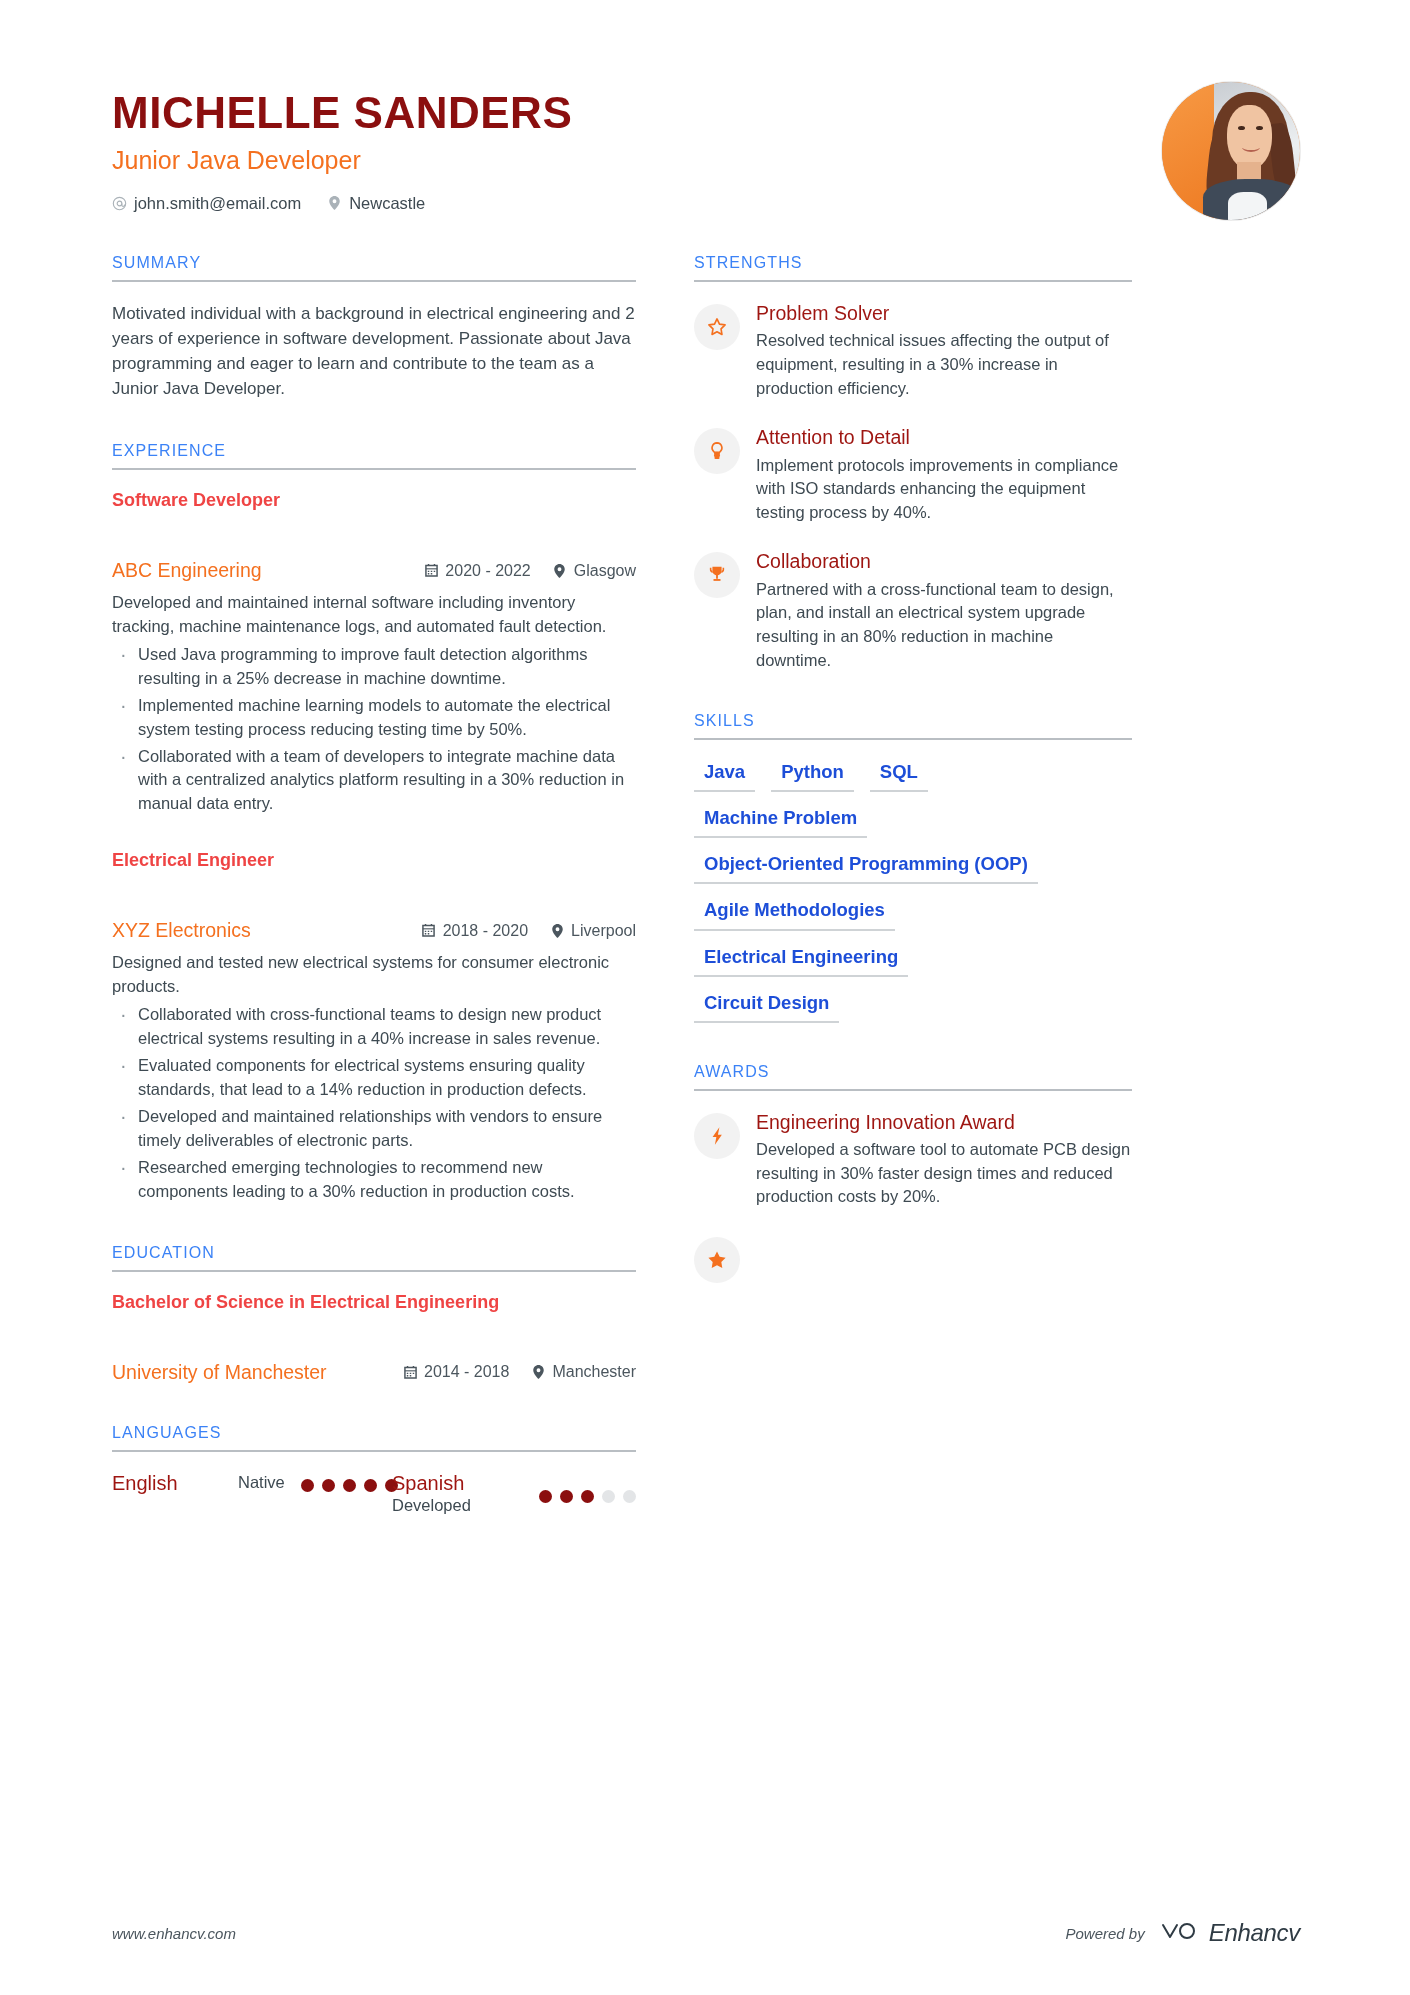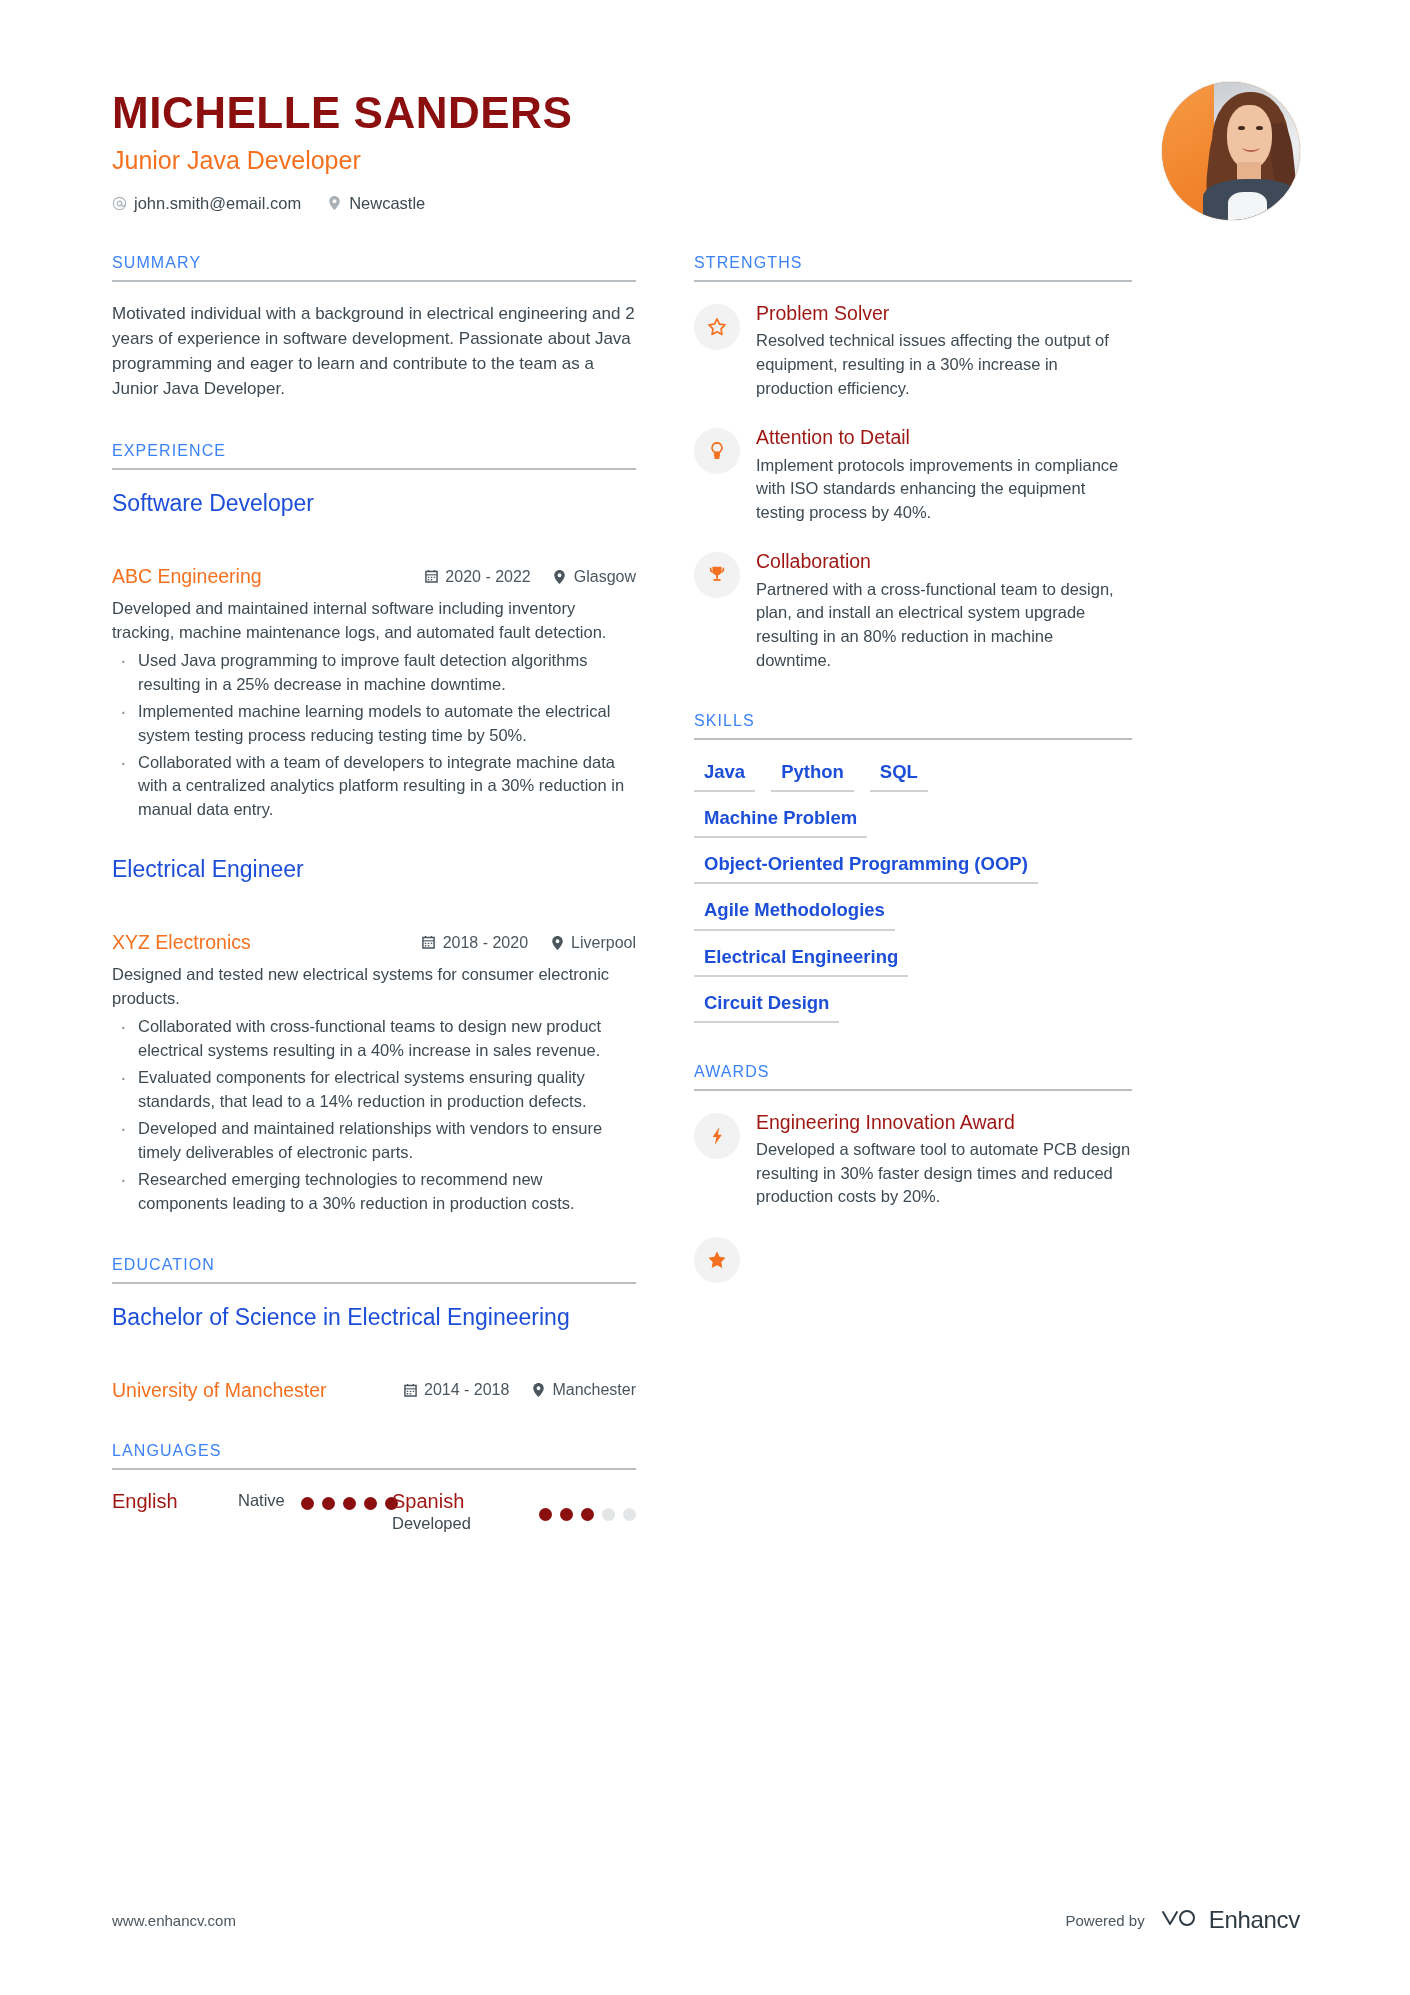--- a/index.html
+++ b/index.html
@@ -52,21 +52,21 @@
   .section + .section { margin-top: 40px; }
   .sec-head {
     font-size: 16px; letter-spacing: 1.1px; color: #3b82f6; text-transform: uppercase;
     padding-bottom: 8px; border-bottom: 2px solid #B9BEC3; margin-bottom: 20px;
   }
 
   .body-text { font-size: 17px; line-height: 1.47; color: #3E4A52; }
 
   
   .entry + .entry { margin-top: 34px; }
-  .entry-title { font-size: 23px; color: #1d4ed8; font-weight: normal; line-height: 1.2; }
+  .entry-title { font-size: 18px; color: #ef4444; font-weight: bold; line-height: 1.2; }
   .entry-sub-row { display: flex; align-items: baseline; justify-content: space-between; margin-top: 6px; }
   .entry-company { font-size: 19.5px; color: #F4701F; }
   .entry-meta { display: flex; align-items: center; gap: 22px; }
   .meta-item { display: flex; align-items: center; gap: 7px; font-size: 16px; color: #4B565E; white-space: nowrap; margin-top: 44px; }
   .meta-item .ico { width: 14px; height: 14px; display:inline-flex; align-items:center; justify-content:center; color: #4B565E; flex:0 0 auto;}
   .entry-desc { font-size: 16.5px; line-height: 1.45; color: #3E4A52; margin-top: 9px; }
   ul.bullets { list-style: none; margin-top: 4px; }
   ul.bullets li { position: relative; padding-left: 26px; font-size: 16.5px; line-height: 1.45; color: #3E4A52; margin-top: 3px; }
   ul.bullets li::before { content: "·"; position: absolute; left: 8px; top: -3px; color: #8a949b; font-size: 20px; }
 
@@ -99,23 +99,24 @@
   
   .skills-rows { display: flex; flex-direction: column; gap: 14px; }
   .skill-row { display: flex; gap: 16px; flex-wrap: wrap; }
   .skill {
     font-size: 18.5px; color: #1d4ed8; padding: 0 10px 7px 10px;
     border-bottom: 2px solid #CFD3D6; line-height: 1.25; font-weight: bold;
   }
 
   
   .footer {
-    position: absolute; left: 0; right: 0; bottom: 61px;
+    position: absolute; left: 0; right: 0; bottom: 48px;
     display: flex; align-items: center; justify-content: space-between;
     padding: 0 110px 0 112px;
+    font-style: italic;
   }
   .footer-url { font-size: 15px; color: #4B565E; }
   .footer-right { display: flex; align-items: center; gap: 14px; }
   .powered { font-size: 15px; color: #4B565E; }
   .brand { display: flex; align-items: center; gap: 10px; }
   .brand-name { font-size: 24px; color: #2F3B44; letter-spacing: -0.3px; }
 </style>
 </head>
 <body>
 

